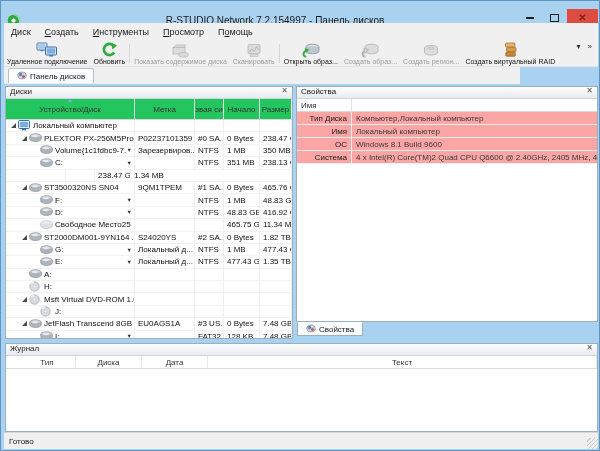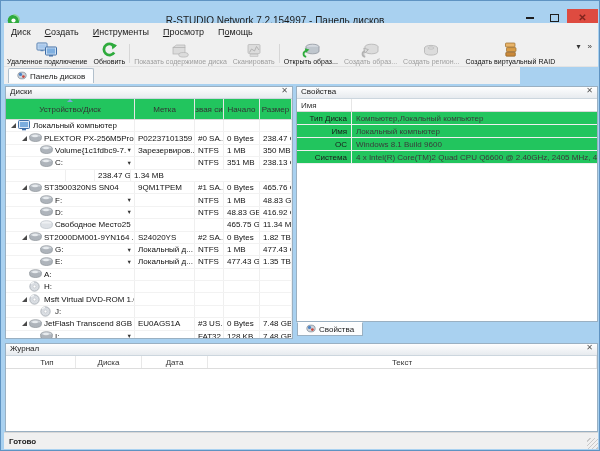--- a/index.html
+++ b/index.html
@@ -76,34 +76,34 @@
   .tw { width:9px; flex:none; display:flex; justify-content:center; align-items:center; }
   .tw.arrow::before { content:''; display:block; width:0; height:0;
     border-left:5px solid transparent; border-bottom:5px solid #4a4a4a; }
   .ric { width:15px; flex:none; display:flex; align-items:center; }
   .rname { white-space:nowrap; overflow:hidden; }
   .dd { margin-left:auto; flex:none; font-size:5.5px; color:#333; padding-right:2px; }
   
   .pr-header { display:flex; height:13px; border-bottom:1px solid #d9d9d9; font-size:8px; color:#333; background:#fff; }
   .pr-header .cell { display:flex; align-items:center; padding-left:4px; border-right:1px solid #e6e6e6; }
   .ph-name{width:55px;} .ph-value{flex:1;border-right:none;}
-  .pr-row { display:flex; height:13px; border-bottom:1px solid #efefef; font-size:8px; align-items:stretch; background:#22c55e; }
+  .pr-row { display:flex; height:13px; border-bottom:1px solid #efefef; font-size:8px; align-items:stretch; background:#fca5a5; }
   .pr-name { width:55px; flex:none; display:flex; align-items:center; justify-content:flex-end;
     padding-right:4px; color:#1a1a1a; border-right:1px solid #efefef; white-space:nowrap; }
   .pr-value { flex:1; display:flex; align-items:center; padding-left:4px; color:#3a3a3a;
     white-space:nowrap; overflow:hidden; }
   
   .lg-header { display:flex; height:13px; border-bottom:1px solid #dddddd; font-size:8px; color:#333; background:#fff; }
   .lg-header .cell { display:flex; align-items:center; justify-content:center; border-right:1px solid #e8e8e8; }
   .lh-type{width:70px;padding-left:13px;} .lh-date{width:66px;} .lh-time{width:66px;} .lh-text{flex:1;border-right:none;}
   .lg-body { background:#fff; height:61px; }
   
   .statusbar { position:absolute; left:3px; top:431px; width:594px; height:17px;
     background:#f0f0f0; font-size:8px; color:#222; display:flex; align-items:center;
-    padding:0 5px; border-top:1px solid #d8d8d8;font-weight:bold; }
+    padding:0 5px; border-top:1px solid #d8d8d8; }
   .grip { position:absolute; right:1px; bottom:1px; width:11px; height:11px;
     background: repeating-linear-gradient(135deg, transparent 0 2px, #bfbfbf 2px 3px); opacity:.8; }
 </style>
 </head>
 <body>
 
 <div class="window">
 
   <div class="titlebar">
     <span class="app-icon">

